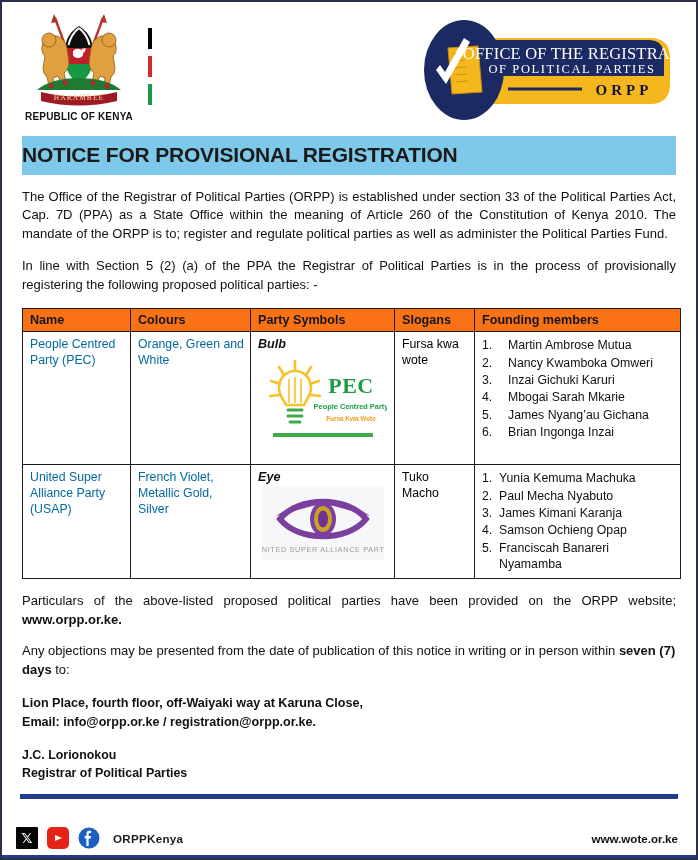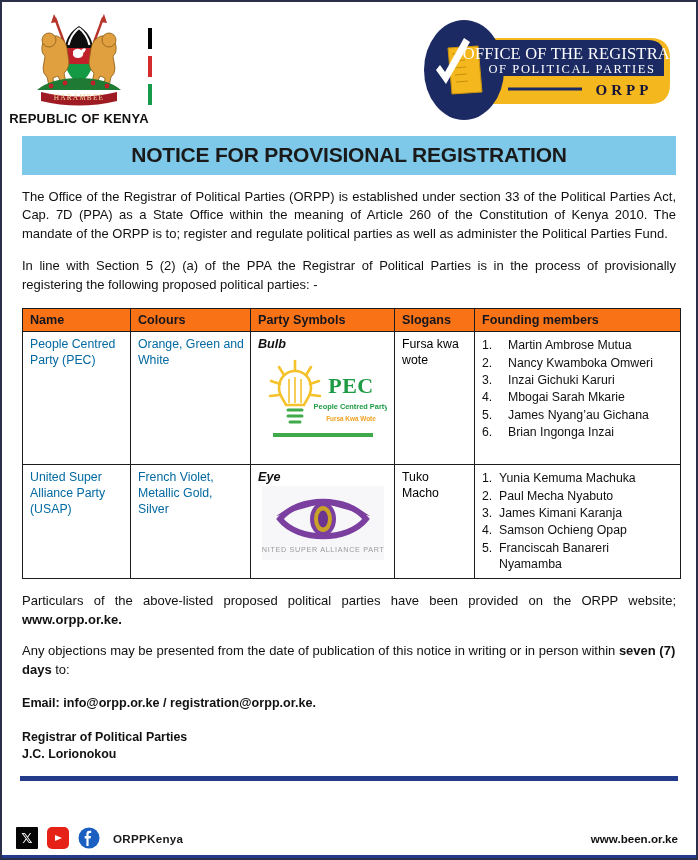--- a/index.html
+++ b/index.html
@@ -33,21 +33,21 @@
     box-sizing: border-box;
   }
   .kenya-emblem {
     width: 118px;
     display: flex;
     flex-direction: column;
     align-items: center;
   }
   .kenya-emblem .arms-svg { display: block; }
   .kenya-emblem .rok-label {
-    font-size: 13px;
+    font-size: 10px;
     font-weight: bold;
     letter-spacing: 0.2px;
     color: #111111;
     margin-top: 1px;
     white-space: nowrap;
   }
   .flag-bars {
     margin-left: 10px;
     margin-top: 18px;
     display: flex;
@@ -67,21 +67,20 @@
 
   .orpp-logo {
     margin-top: 8px;
     margin-right: 8px;
   }
 
   
   .title-banner {
     margin: 6px 20px 0 20px;
     background: #7ec9e9;
-    text-align: center;
     padding: 7px 0 8px 0;
   }
   .title-banner .title-text {
     font-size: 21px;
     font-weight: bold;
     letter-spacing: -0.2px;
     color: #1a1a1a;
   }
 
   
@@ -448,26 +447,27 @@
           </td>
         </tr>
       </tbody>
     </table>
 
     <p class="para"><span>Particulars of the above-listed proposed political parties have been provided on the ORPP website; </span><span class="website-bold">www.orpp.or.ke.</span></p>
 
     <p class="para" style="text-align:left;"><span>Any objections may be presented from the date of publication of this notice in writing or in person within </span><span class="bold">seven (7) days</span><span> to:</span></p>
 
     <div class="addr-block">
+      <div>Lion Place, fourth floor, off-Waiyaki way at Karuna Close,</div>
       <div>Email: info@orpp.or.ke / registration@orpp.or.ke.</div>
     </div>
 
     <div class="sign-block">
+      <div>J.C. Lorionokou</div>
       <div>Registrar of Political Parties</div>
-      <div>J.C. Lorionokou</div>
     </div>
   </div>
 
   <div class="navy-rule"></div>
 
   <div class="footer">
     <div class="footer-left">
       <span class="social x-icon">
         <span class="glyph">𝕏</span>
       </span>
@@ -477,17 +477,17 @@
         </svg>
       </span>
       <span class="social fb-icon">
         <svg width="22" height="22" viewBox="0 0 22 22">
           <circle cx="11" cy="11" r="10.5" fill="#1b5fc1"></circle>
           <path d="M12.6 11.6 L13 8.9 L10.6 8.9 L10.6 7.2 q0 -1.1 1.4 -1.1 L13.2 6.1 L13.2 3.8 q-0.6 -0.1 -1.9 -0.1 q-2.9 0 -2.9 3 L8.4 8.9 L6.7 8.9 L6.7 11.6 L8.4 11.6 L8.4 19 L10.6 19 L10.6 11.6 Z" fill="#ffffff"></path>
         </svg>
       </span>
       <span class="handle">ORPPKenya</span>
     </div>
-    <div class="footer-site">www.been.or.ke</div>
+    <div class="footer-site">www.wote.or.ke</div>
     <div class="footer-bottom-rule"></div>
   </div>
 
 </div>
 
 </body></html>

